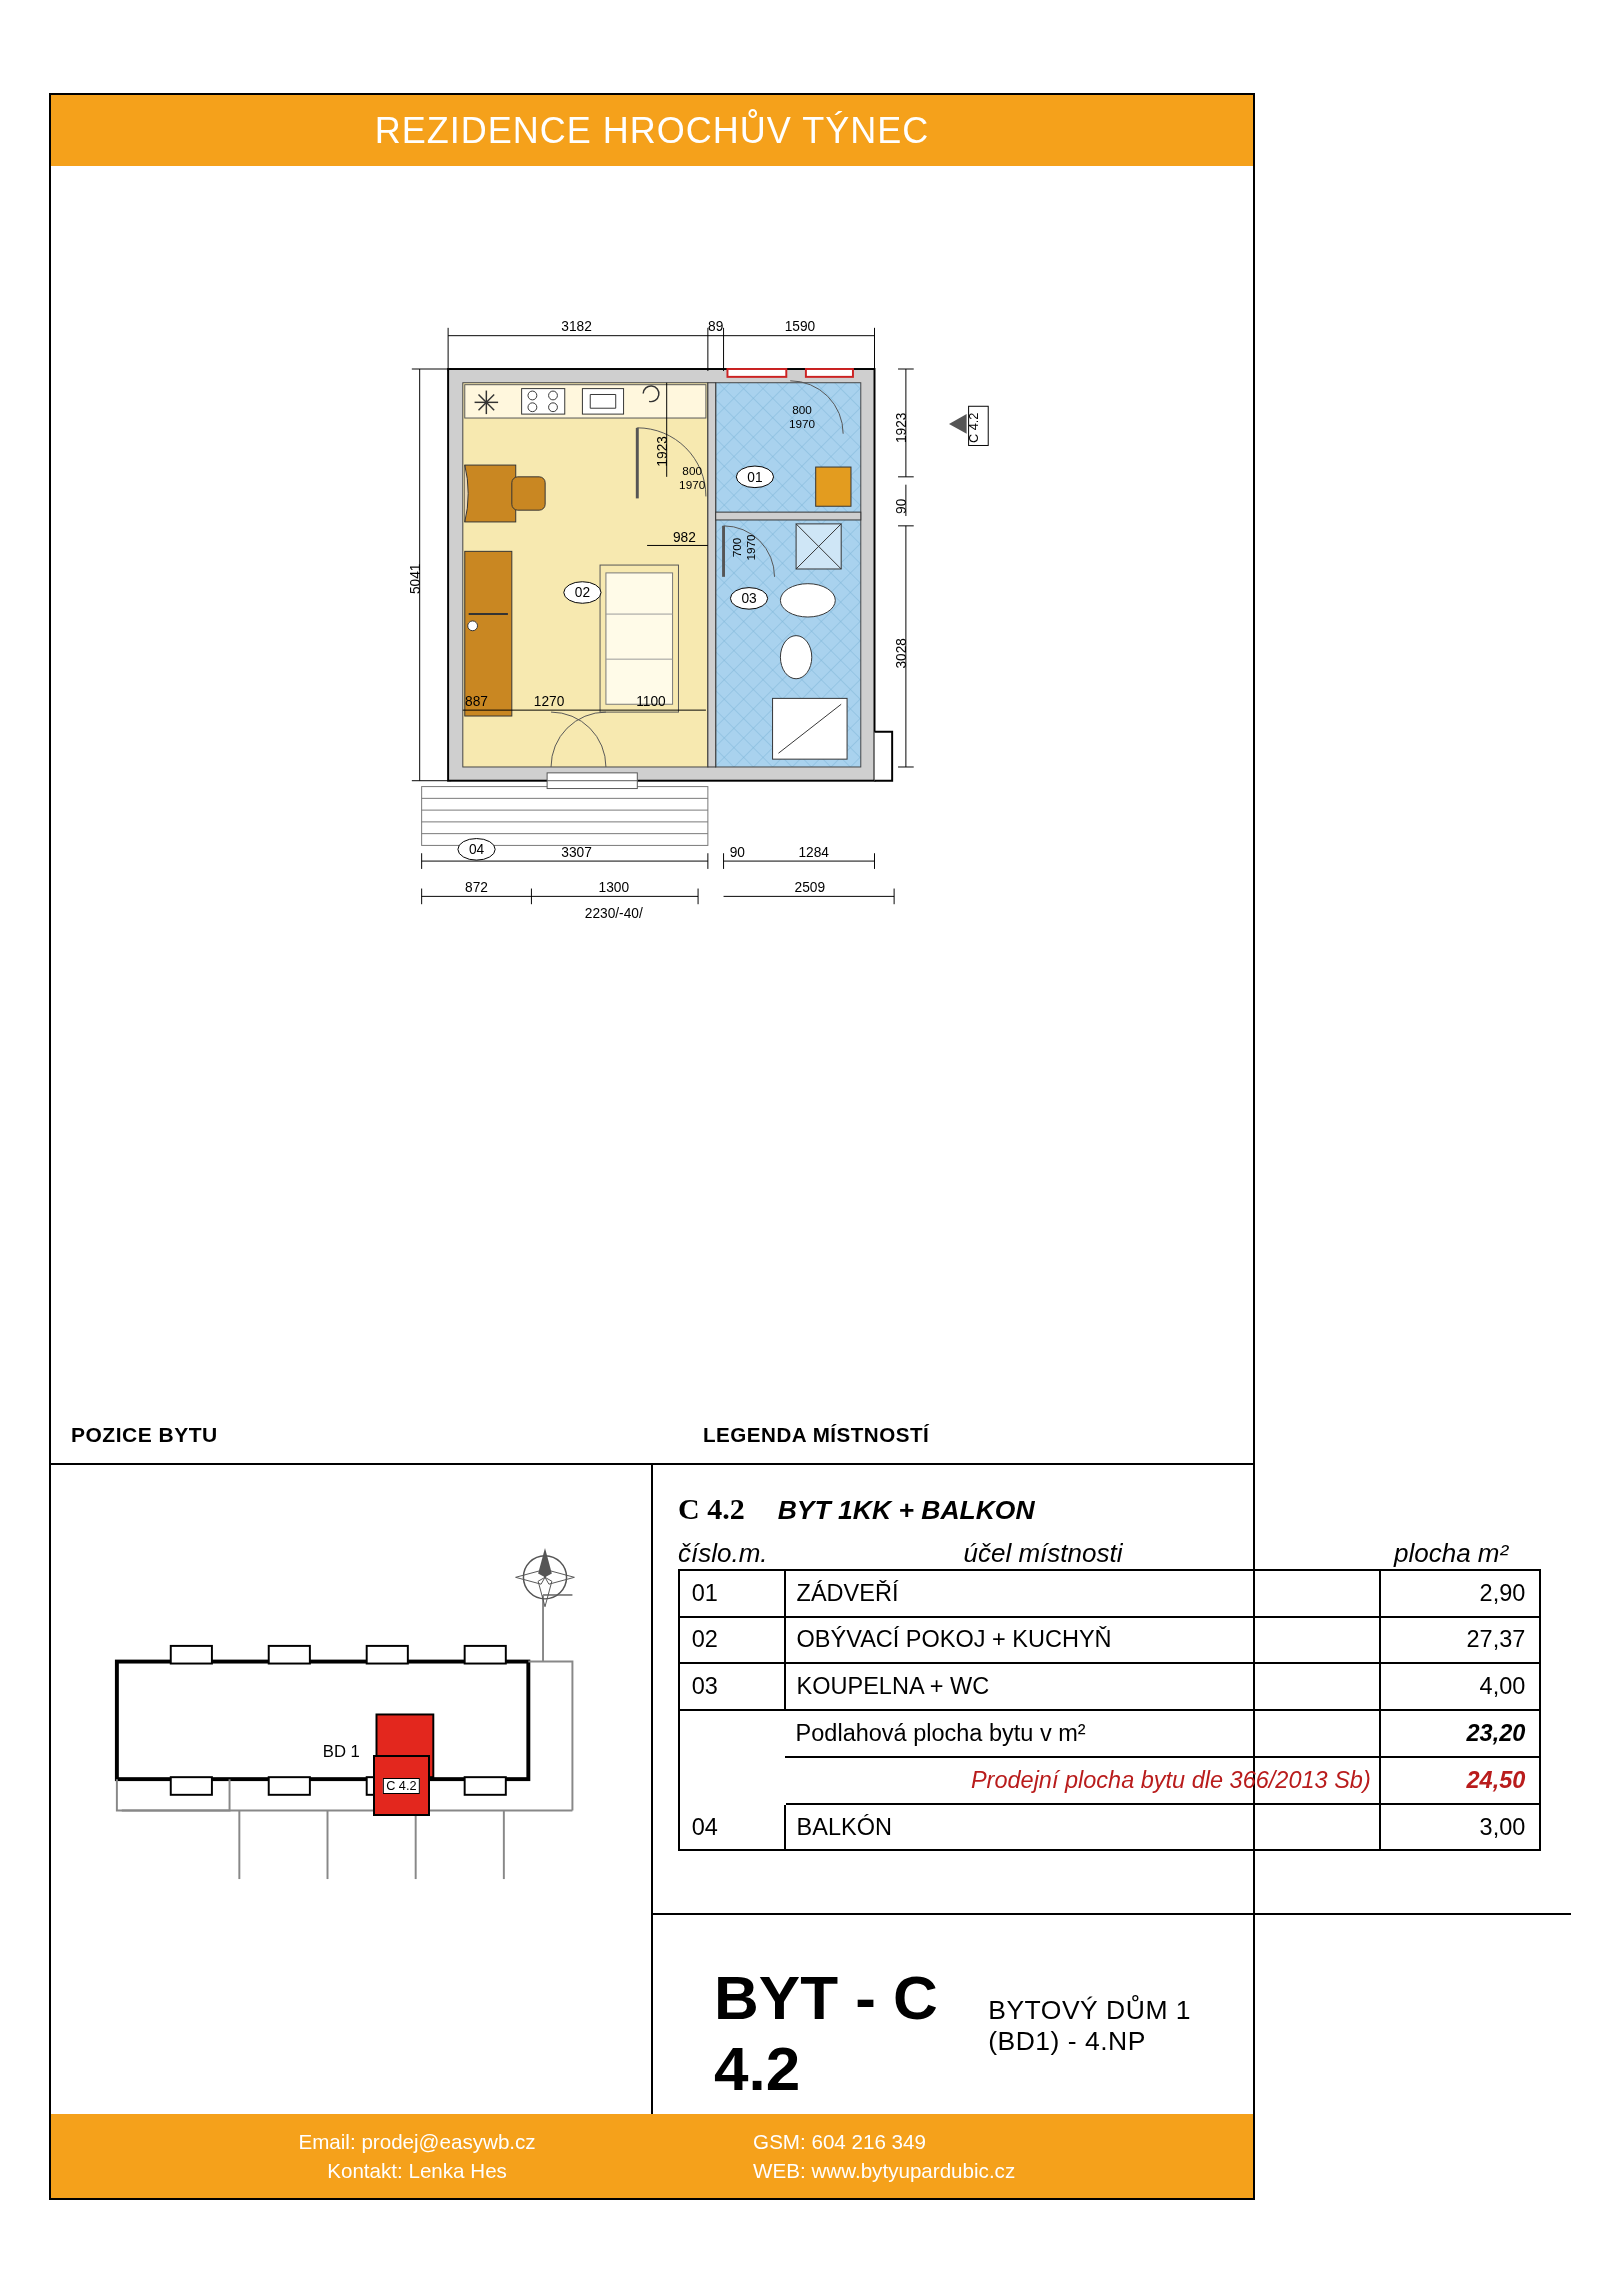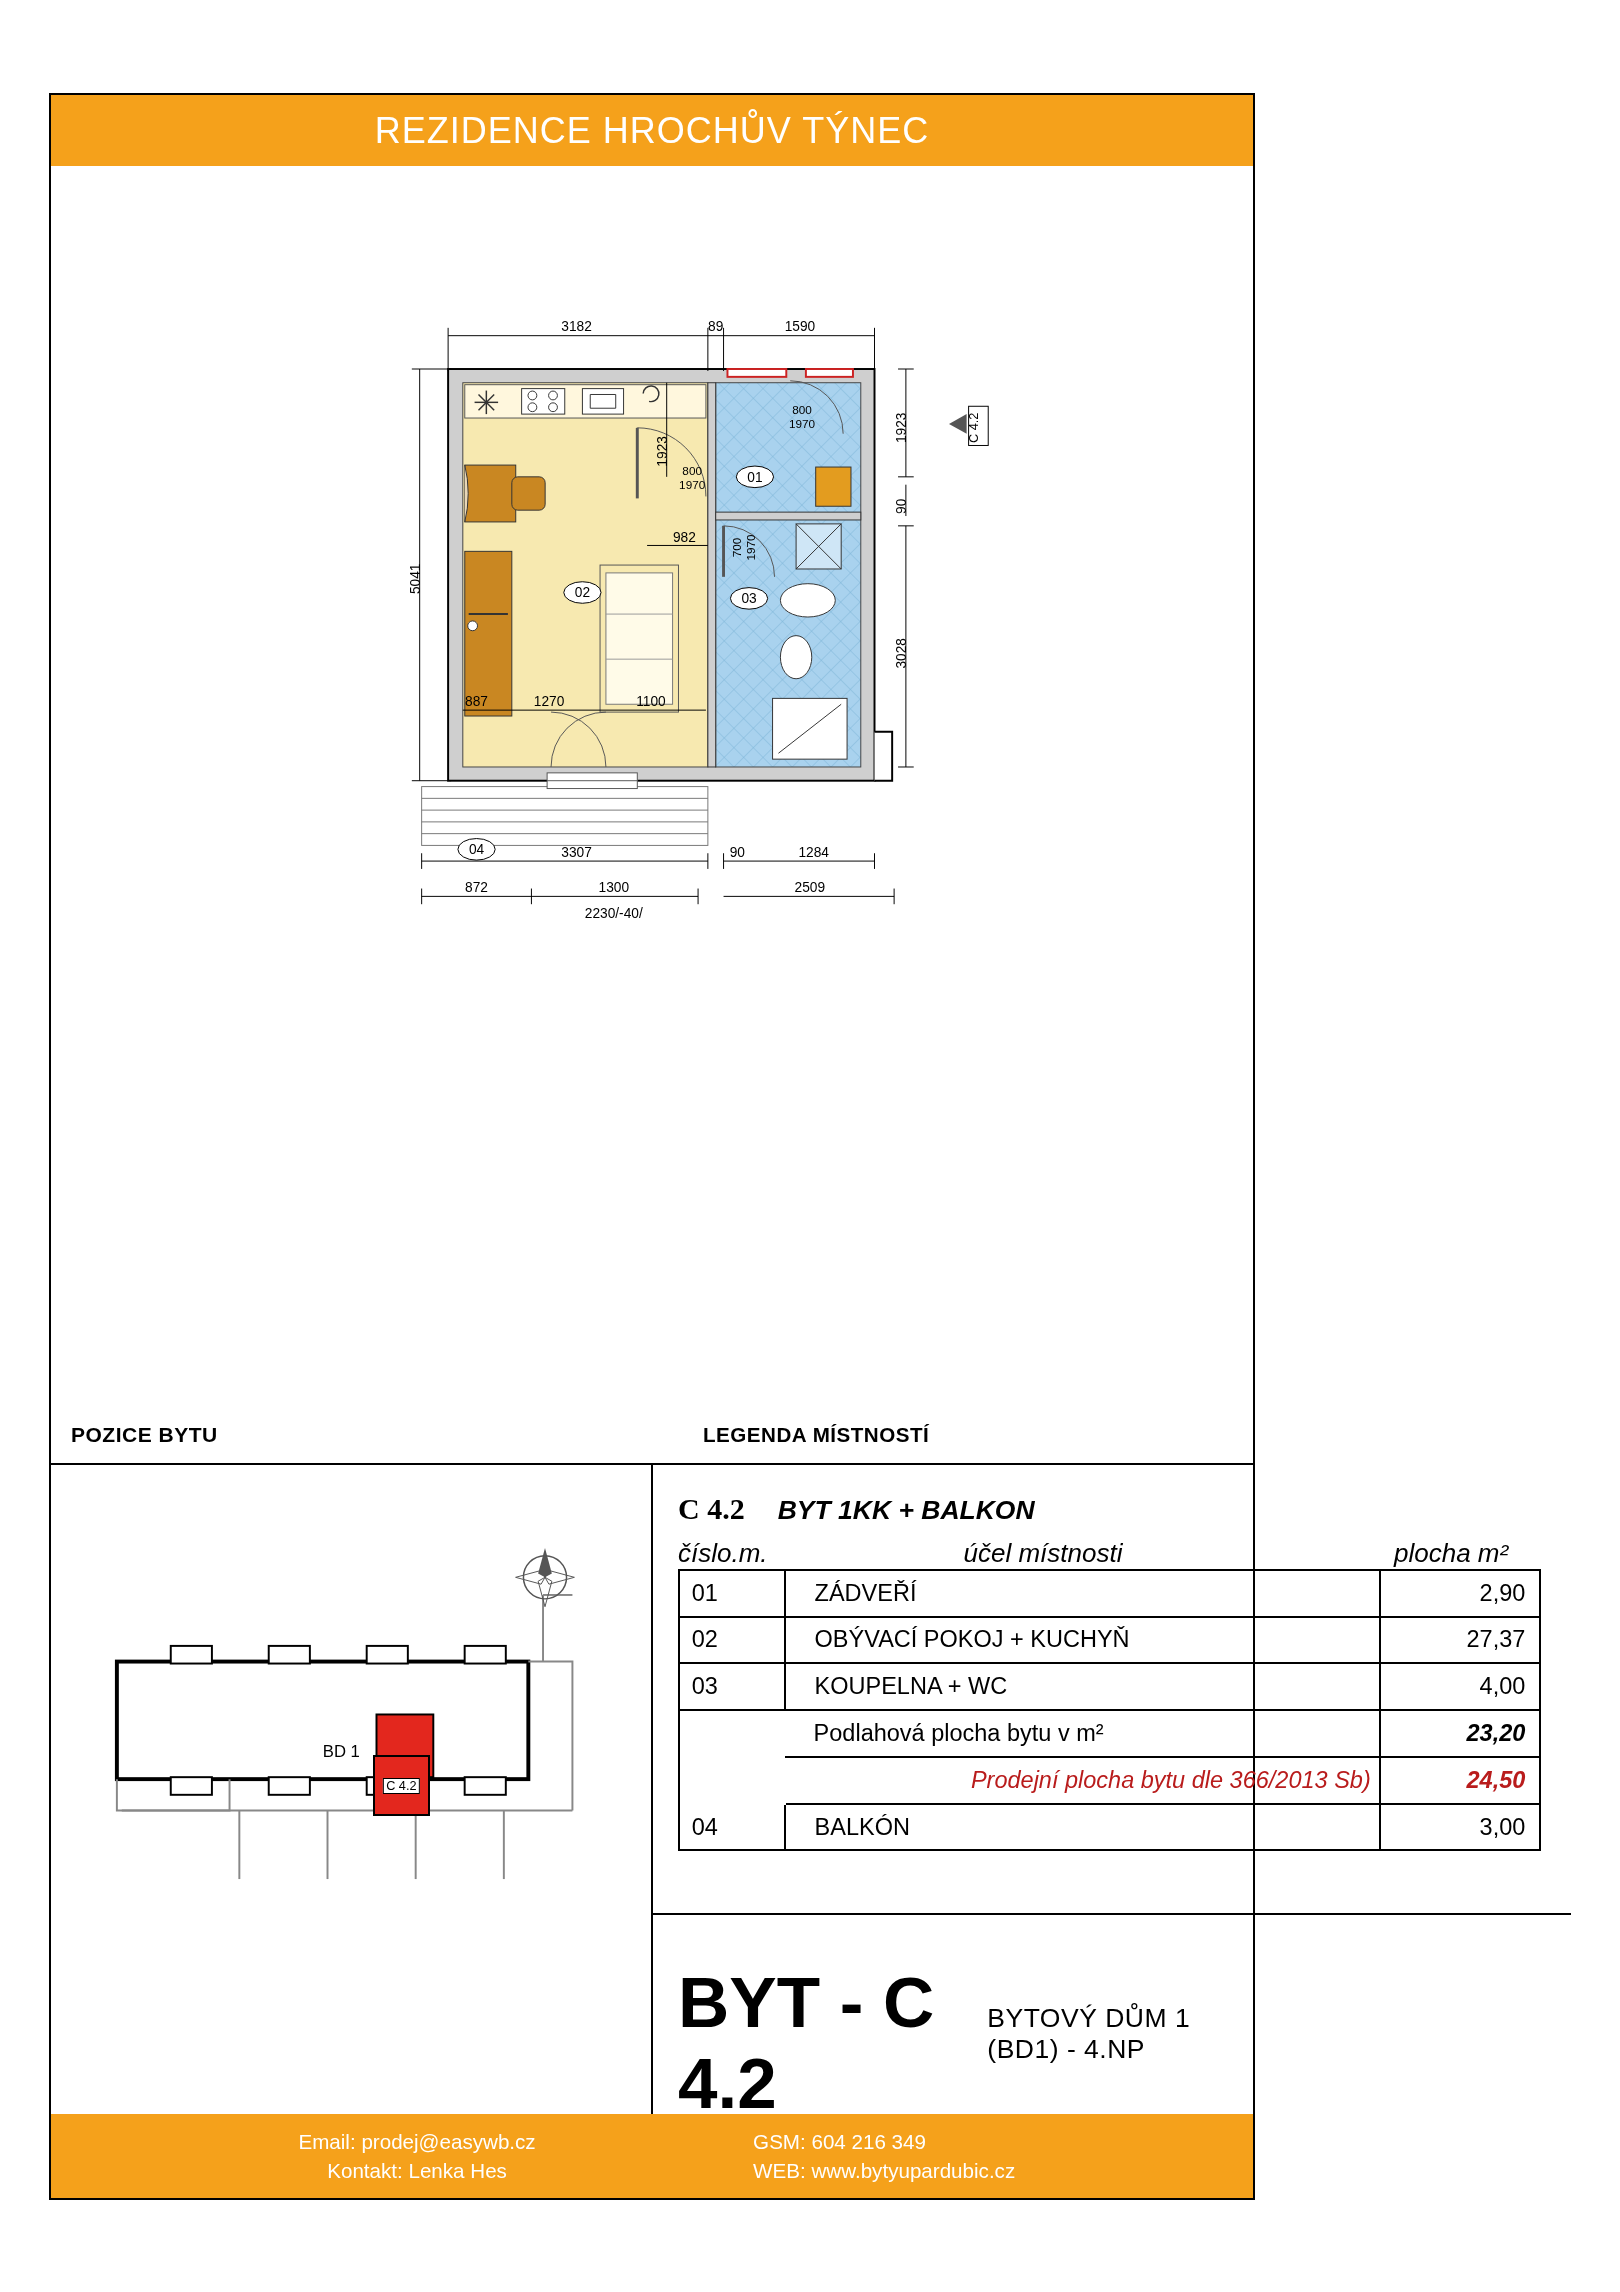--- a/index.html
+++ b/index.html
@@ -139,21 +139,21 @@
     width: 863px;
     font-size: 23.5px;
   }
   table.legend td {
     border: 2px solid #000;
     padding: 3.9px 7.8px;
     height: 37px;
     vertical-align: middle;
   }
   table.legend td.num { width: 84px; text-align: left; padding-left: 11.8px;}
-  table.legend td.name { padding-left: 29px; }
+  table.legend td.name { padding-left: 11px; }
   table.legend td.area { width: 137px; text-align: right; padding-right: 13.7px;}
   table.legend tr.sum td {
     border-left: none;
     border-right: 2px solid #000;
   }
   table.legend tr.sum td.num {
     border-left: 2px solid #000;
     border-right: none;
   }
   table.legend tr.sum td.name { font-weight: normal; }
@@ -164,23 +164,24 @@
   
   .bigtitle {
     position: absolute;
     left: 627px;
     top: 1867px;
     display: flex;
     align-items: baseline;
     gap: 39px;
   }
   .bigtitle .byt {
-    font-size: 71px;
+    font-size: 62px;
     font-weight: bold;
     font-family: "Liberation Sans", sans-serif;
+    margin-left: 36px;
   }
   .bigtitle .sub {
     font-size: 26.5px;
     letter-spacing: 0.5px;
   }
   .legend-hr {
     position: absolute;
     left: 602px;
     top: 1818px;
     width: 918px;

